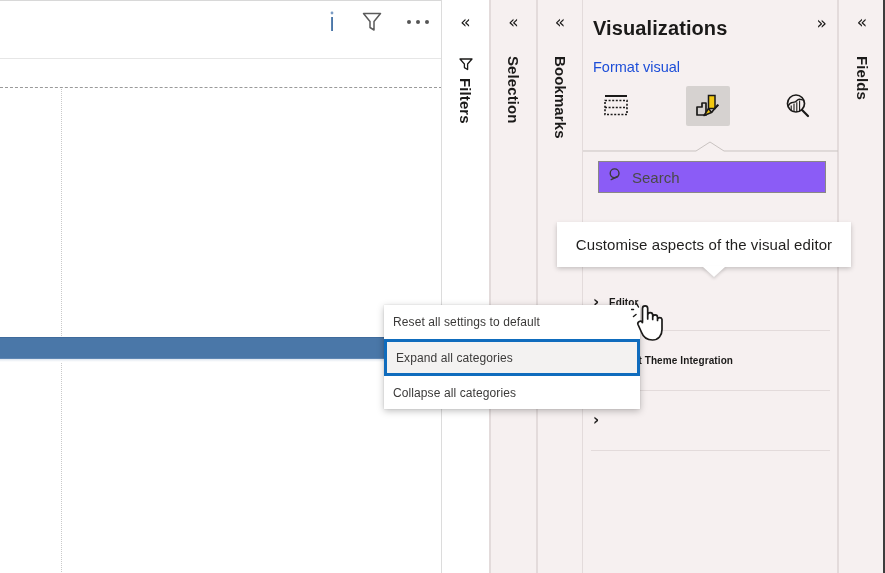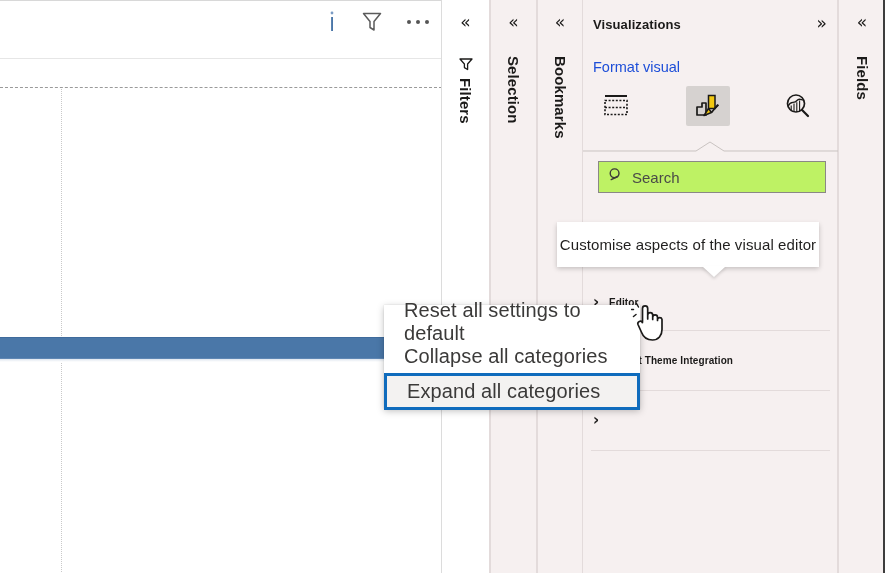--- a/index.html
+++ b/index.html
@@ -99,21 +99,21 @@
 
   
   #viz-pane {
     position: absolute; left: 583px; top: 0;
     width: 255px; height: 573px;
     background: #f6f0f0;
     border-right: 1px solid #e3dbdb;
   }
   #viz-title {
     position: absolute; left: 10px; top: 17px;
-    font-size: 13px; font-weight: 600; color: #1b1a19;
+    font-size: 20px; font-weight: 600; color: #1b1a19;
     letter-spacing: .1px;
   }
   #viz-expand {
     position: absolute; right: 10px; top: 15px;
     font-size: 17px; color: #1b1a19; cursor: pointer;
     font-family: "DejaVu Sans", sans-serif; line-height: 1;
   }
   #format-visual-label {
     position: absolute; left: 10px; top: 59px;
     font-size: 14.5px; color: #1d4ed8;
@@ -134,21 +134,21 @@
 
   #viz-divider {
     position: absolute; left: 0; top: 141px;
     width: 255px; height: 11px;
   }
   #viz-divider svg { display:block; }
 
   #search-wrap {
     position: absolute; left: 15px; top: 161px;
     width: 228px; height: 32px;
-    background: #bef264;
+    background: #8b5cf6;
     border: 1px solid #8a8886;
     display: flex; align-items: center;
     cursor: text;
   }
   #search-icon { margin-left: 9px; margin-right: 8px; flex: none; }
   #search-input {
     border: none; outline: none; background: transparent;
     font-family: "Liberation Sans", sans-serif;
     font-size: 15px; color: #323130; width: 170px;
   }
@@ -176,21 +176,21 @@
     position: absolute; left: 8px; width: 239px; height: 1px;
     background: #e3dbdb;
   }
   #sep-1 { top: 330px; }
   #sep-2 { top: 390px; }
   #sep-3 { top: 450px; }
 
   
   #tooltip {
     position: absolute; left: 557px; top: 222px;
-    width: 262px; height: 45px;
+    width: 294px; height: 45px;
     background: #ffffff;
     box-shadow: 0 1.6px 5px rgba(0,0,0,.22), 0 .3px 1px rgba(0,0,0,.12);
     display: flex; align-items: center; justify-content: center;
   }
   #tooltip-text { font-size: 15px; color: #201f1e; letter-spacing: .1px; }
   #tooltip-arrow {
     position: absolute; left: 702px; top: 266px;
     width: 0; height: 0;
     border-left: 12px solid transparent;
     border-right: 12px solid transparent;
@@ -202,22 +202,22 @@
   #context-menu {
     position: absolute; left: 384px; top: 305px;
     width: 256px; height: 104px;
     background: #ffffff;
     box-shadow: 0 2px 7px rgba(0,0,0,.26), 0 .4px 1.2px rgba(0,0,0,.14);
   }
   .menu-item {
     position: relative;
     height: 34px;
     display: flex; align-items: center;
-    padding-left: 20px;
-    font-size: 20px; color: #3b3a39;
+    padding-left: 9px;
+    font-size: 12px; color: #3b3a39;
     cursor: pointer;
     letter-spacing: .1px;
   }
   #menu-item-expand {
     background: #f3f2f1;
     border: 3px solid #0f6cbd;
     height: 37px;
   }
 
   
@@ -366,25 +366,25 @@
 
   <div id="tooltip">
     <span id="tooltip-text">Customise aspects of the visual editor</span>
   </div>
   <div id="tooltip-arrow"></div>
 
   <div id="context-menu">
     <div class="menu-item" id="menu-item-reset">
       <span>Reset all settings to default</span>
     </div>
+    <div class="menu-item" id="menu-item-expand">
+      <span>Expand all categories</span>
+    </div>
     <div class="menu-item" id="menu-item-collapse">
       <span>Collapse all categories</span>
-    </div>
-    <div class="menu-item" id="menu-item-expand">
-      <span>Expand all categories</span>
     </div>
   </div>
 
   <div id="cursor">
     <svg width="34" height="42" viewBox="0 0 34 42" aria-hidden="true">
       <path d="M11.5 20.5 L11.5 7.5 A2.6 2.6 0 0 1 16.7 7.5 L16.7 18 L16.7 14.2 A2.5 2.5 0 0 1 21.7 14.2 L21.7 18.5 L21.7 16.2 A2.4 2.4 0 0 1 26.5 16.2 L26.5 19.5 L26.5 18.4 A2.3 2.3 0 0 1 31 18.4 L31 28.5 C31 34.5 27.4 39 21.5 39 C15.8 39 12.2 35.8 10.6 31.5 L7 23.5 A2.4 2.4 0 0 1 11.4 21.6 Z" fill="#ffffff" stroke="#1b1a19" stroke-width="1.7" stroke-linejoin="round"></path>
       <path d="M7.5 6 L5.5 2.5 M2.5 8.5 L0.5 8.5 M5 13.5 L2.5 15.5" stroke="#1b1a19" stroke-width="1.5" stroke-linecap="round" fill="none"></path>
     </svg>
   </div>
 

